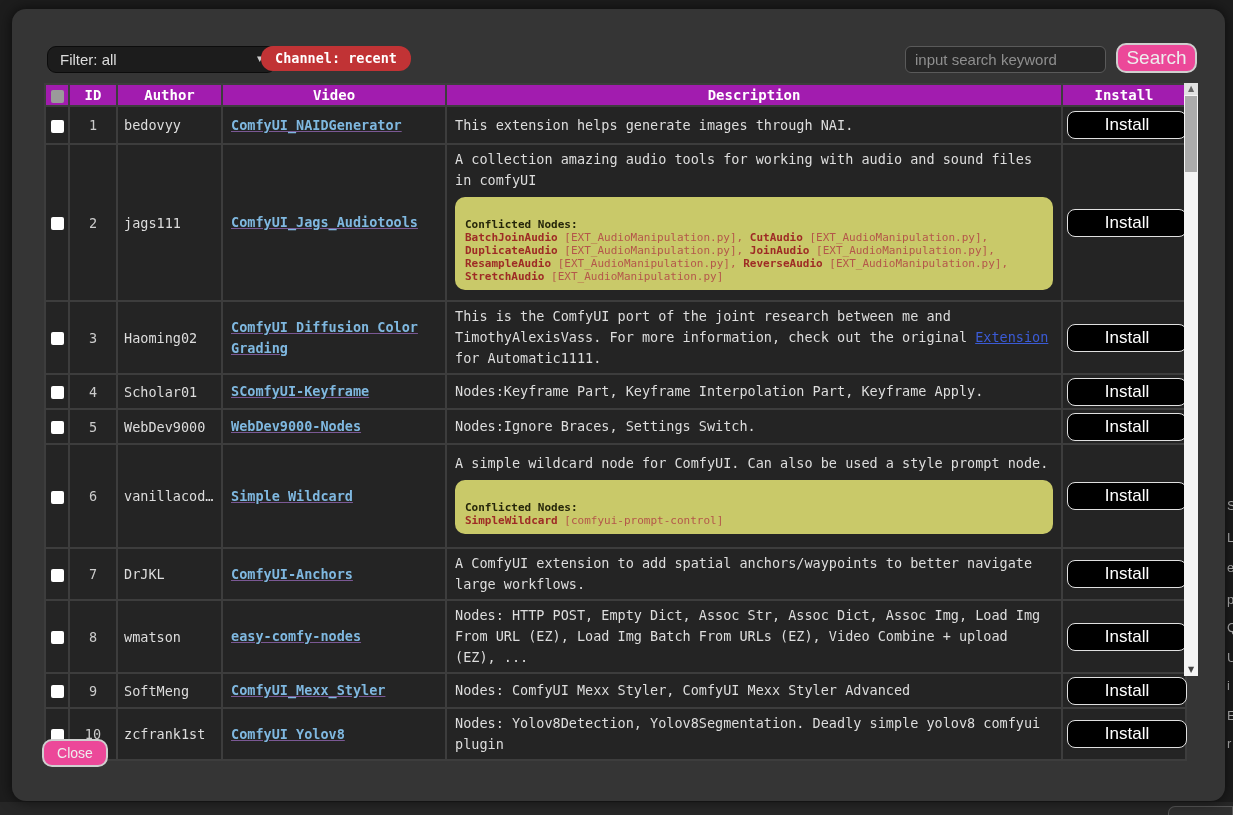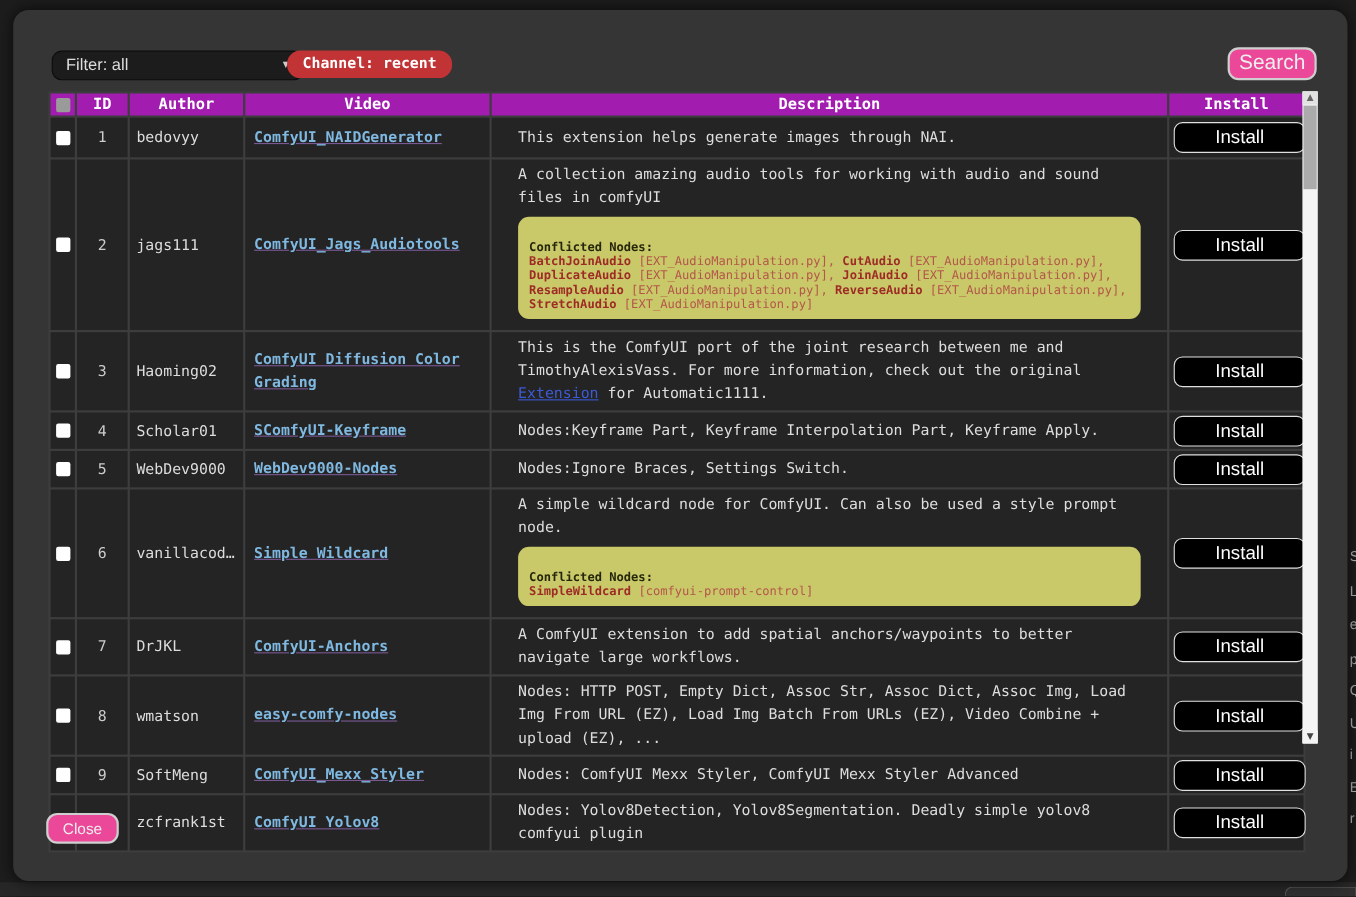--- a/index.html
+++ b/index.html
@@ -55,21 +55,21 @@
   th {
     background:#a21caf; color:#fff; font:bold 14px "DejaVu Sans Mono", monospace;
     height:20px; text-align:center; padding:0;
   }
   td { background:#242424; color:#ddd; font:13.5px "DejaVu Sans Mono", monospace;
        vertical-align:middle; padding:2px 4px; }
   td.c-id { text-align:center; color:#ccc; }
   td.c-check, th.c-check { text-align:center; }
   td.c-author { padding-left:6px; white-space:nowrap; overflow:hidden; text-overflow:ellipsis; }
   td.c-name { padding-left:8px; line-height:21px; }
-  td.c-desc { padding:4px 24px; line-height:21px; }
+  td.c-desc { padding:4px 8px; line-height:21px; }
   td.c-install { text-align:center; }
   tbody tr:nth-child(1){height:36px} tbody tr:nth-child(2){height:152px}
   tbody tr:nth-child(3){height:46px} tbody tr:nth-child(4){height:33px}
   tbody tr:nth-child(5){height:33px} tbody tr:nth-child(6){height:102px}
   tbody tr:nth-child(7){height:45px} tbody tr:nth-child(8){height:44px}
   tbody tr:nth-child(9){height:33px} tbody tr:nth-child(10){height:29px}
   .cbx { display:inline-block; width:13px; height:13px; background:#fff;
          border-radius:2px; vertical-align:middle; cursor:pointer; }
   .cbx.gray { background:#9a9a9a; }
   a.name-link {
@@ -133,20 +133,21 @@
 
     <div class="filter-wrap">
       <select class="filter">
         <option>Filter: all</option>
       </select>
       <span class="filter-chevron">▾</span>
     </div>
 
     <div class="channel-badge">Channel: recent</div>
 
+    <input class="search-input" type="text" placeholder="input search keyword" style="">
     <button class="btn search-btn">Search</button>
 
     <div id="table-wrap">
       <table class="grid">
         <colgroup>
           <col class="c-check">
             <col class="c-id">
             <col class="c-author">
           <col class="c-name">
             <col class="c-desc">

